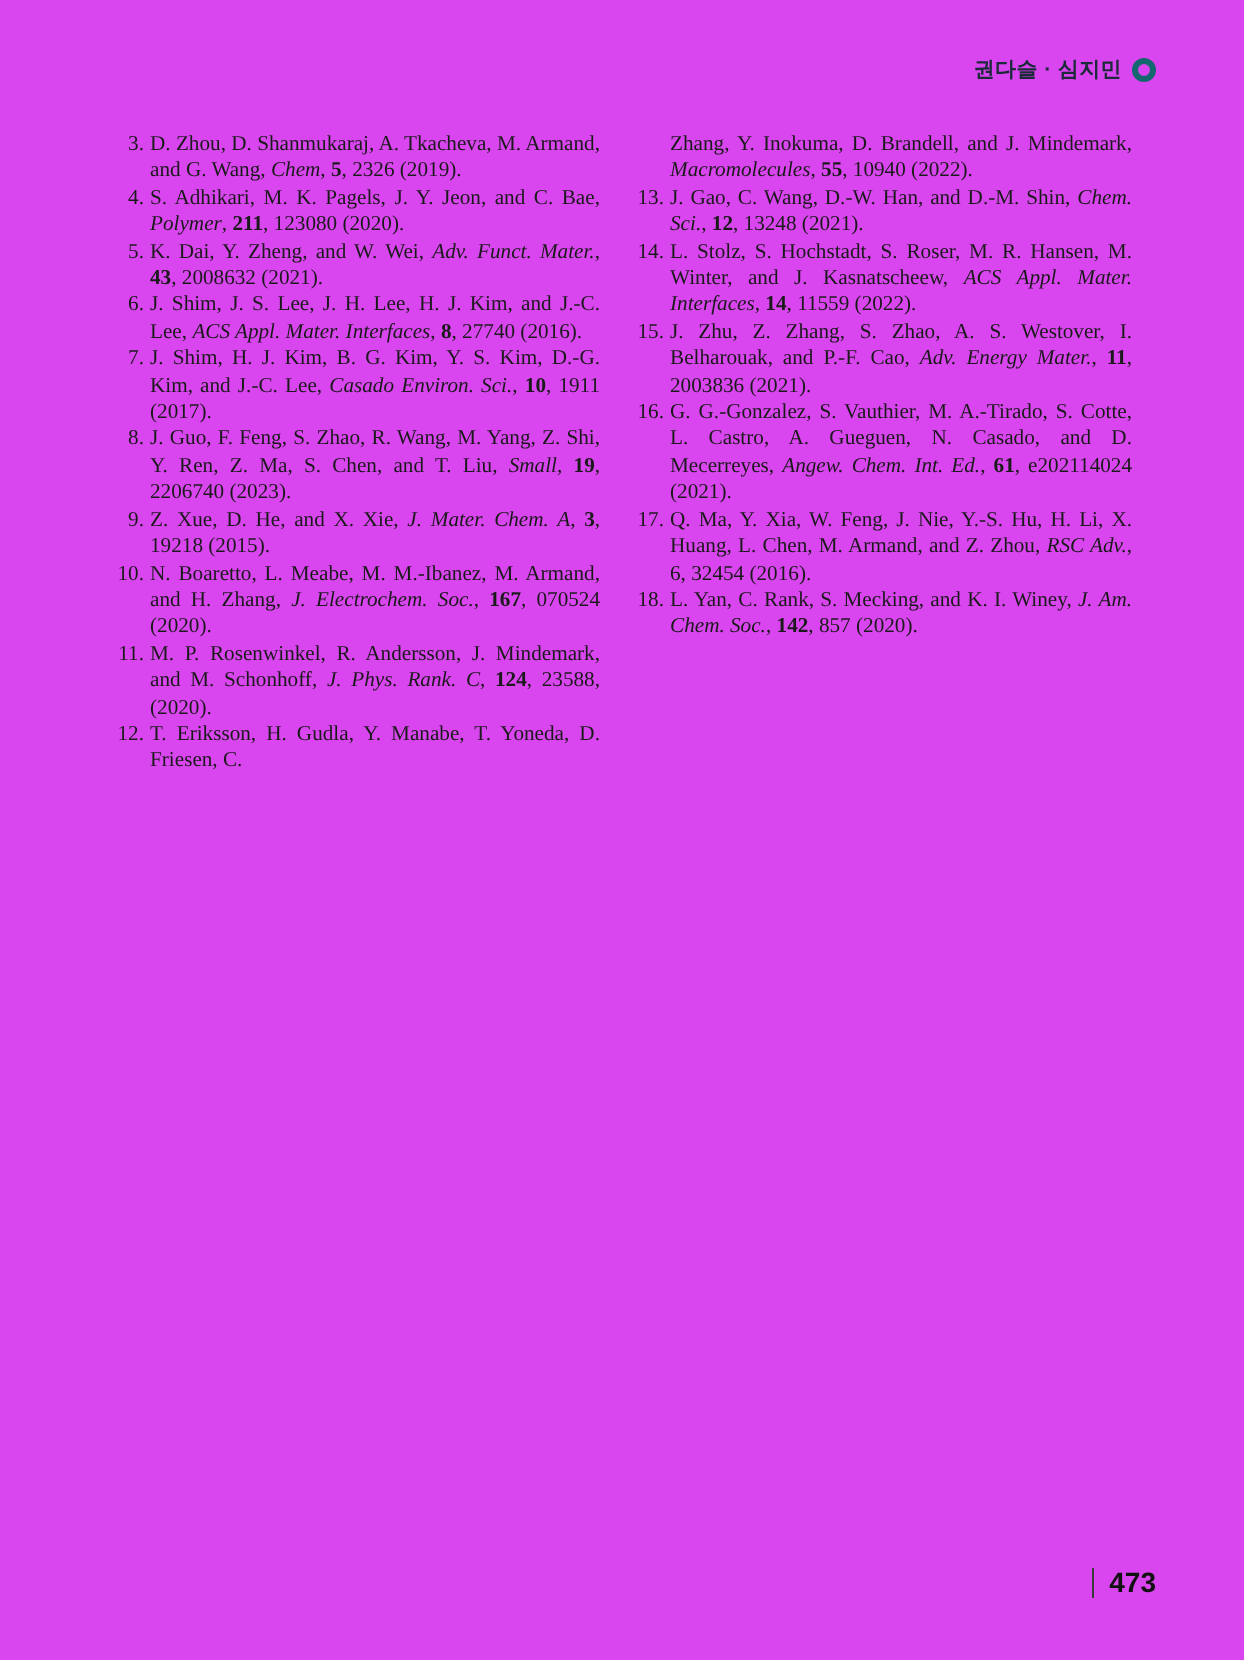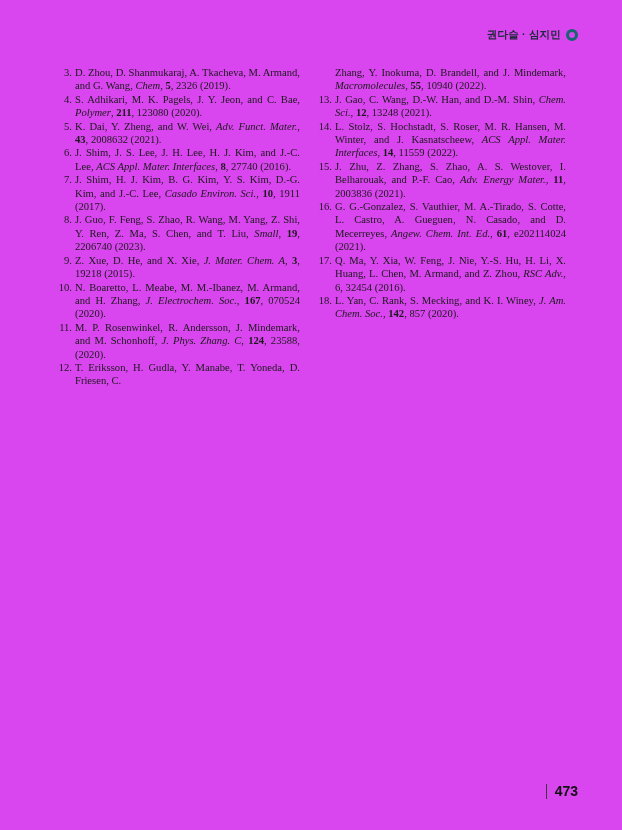--- a/index.html
+++ b/index.html
@@ -98,21 +98,21 @@
   <main>
     <ol class="refs-col refs-left">
         <li class="ref-item"><span class="ref-num">3.</span><span class="seg-n">D. Zhou, D. Shanmukaraj, A. Tkacheva, M. Armand, and G. Wang, </span><span class="seg-i">Chem</span><span class="seg-n">, </span><span class="seg-b">5</span><span class="seg-n">, 2326 (2019).</span></li>
         <li class="ref-item"><span class="ref-num">4.</span><span class="seg-n">S. Adhikari, M. K. Pagels, J. Y. Jeon, and C. Bae, </span><span class="seg-i">Polymer</span><span class="seg-n">, </span><span class="seg-b">211</span><span class="seg-n">, 123080 (2020).</span></li>
         <li class="ref-item"><span class="ref-num">5.</span><span class="seg-n">K. Dai, Y. Zheng, and W. Wei, </span><span class="seg-i">Adv. Funct. Mater.</span><span class="seg-n">, </span><span class="seg-b">43</span><span class="seg-n">, 2008632 (2021).</span></li>
         <li class="ref-item"><span class="ref-num">6.</span><span class="seg-n">J. Shim, J. S. Lee, J. H. Lee, H. J. Kim, and J.-C. Lee, </span><span class="seg-i">ACS Appl. Mater. Interfaces</span><span class="seg-n">, </span><span class="seg-b">8</span><span class="seg-n">, 27740 (2016).</span></li>
         <li class="ref-item"><span class="ref-num">7.</span><span class="seg-n">J. Shim, H. J. Kim, B. G. Kim, Y. S. Kim, D.-G. Kim, and J.-C. Lee, </span><span class="seg-i">Casado Environ. Sci.</span><span class="seg-n">, </span><span class="seg-b">10</span><span class="seg-n">, 1911 (2017).</span></li>
         <li class="ref-item"><span class="ref-num">8.</span><span class="seg-n">J. Guo, F. Feng, S. Zhao, R. Wang, M. Yang, Z. Shi, Y. Ren, Z. Ma, S. Chen, and T. Liu, </span><span class="seg-i">Small</span><span class="seg-n">, </span><span class="seg-b">19</span><span class="seg-n">, 2206740 (2023).</span></li>
         <li class="ref-item"><span class="ref-num">9.</span><span class="seg-n">Z. Xue, D. He, and X. Xie, </span><span class="seg-i">J. Mater. Chem. A</span><span class="seg-n">, </span><span class="seg-b">3</span><span class="seg-n">, 19218 (2015).</span></li>
         <li class="ref-item"><span class="ref-num">10.</span><span class="seg-n">N. Boaretto, L. Meabe, M. M.-Ibanez, M. Armand, and H. Zhang, </span><span class="seg-i">J. Electrochem. Soc.</span><span class="seg-n">, </span><span class="seg-b">167</span><span class="seg-n">, 070524 (2020).</span></li>
-        <li class="ref-item"><span class="ref-num">11.</span><span class="seg-n">M. P. Rosenwinkel, R. Andersson, J. Mindemark, and M. Schonhoff, </span><span class="seg-i">J. Phys. Zhang. C</span><span class="seg-n">, </span><span class="seg-b">124</span><span class="seg-n">, 23588, (2020).</span></li>
+        <li class="ref-item"><span class="ref-num">11.</span><span class="seg-n">M. P. Rosenwinkel, R. Andersson, J. Mindemark, and M. Schonhoff, </span><span class="seg-i">J. Phys. Rank. C</span><span class="seg-n">, </span><span class="seg-b">124</span><span class="seg-n">, 23588, (2020).</span></li>
         <li class="ref-item"><span class="ref-num">12.</span><span class="seg-n">T. Eriksson, H. Gudla, Y. Manabe, T. Yoneda, D. Friesen, C.</span></li>
       </ol>
     <ol class="refs-col refs-right">
         <li class="ref-item"><span class="seg-n">Zhang, Y. Inokuma, D. Brandell, and J. Mindemark, </span><span class="seg-i">Macromolecules</span><span class="seg-n">, </span><span class="seg-b">55</span><span class="seg-n">, 10940 (2022).</span></li>
         <li class="ref-item"><span class="ref-num">13.</span><span class="seg-n">J. Gao, C. Wang, D.-W. Han, and D.-M. Shin, </span><span class="seg-i">Chem. Sci.</span><span class="seg-n">, </span><span class="seg-b">12</span><span class="seg-n">, 13248 (2021).</span></li>
         <li class="ref-item"><span class="ref-num">14.</span><span class="seg-n">L. Stolz, S. Hochstadt, S. Roser, M. R. Hansen, M. Winter, and J. Kasnatscheew, </span><span class="seg-i">ACS Appl. Mater. Interfaces</span><span class="seg-n">, </span><span class="seg-b">14</span><span class="seg-n">, 11559 (2022).</span></li>
         <li class="ref-item"><span class="ref-num">15.</span><span class="seg-n">J. Zhu, Z. Zhang, S. Zhao, A. S. Westover, I. Belharouak, and P.-F. Cao, </span><span class="seg-i">Adv. Energy Mater.</span><span class="seg-n">, </span><span class="seg-b">11</span><span class="seg-n">, 2003836 (2021).</span></li>
         <li class="ref-item"><span class="ref-num">16.</span><span class="seg-n">G. G.-Gonzalez, S. Vauthier, M. A.-Tirado, S. Cotte, L. Castro, A. Gueguen, N. Casado, and D. Mecerreyes, </span><span class="seg-i">Angew. Chem. Int. Ed.</span><span class="seg-n">, </span><span class="seg-b">61</span><span class="seg-n">, e202114024 (2021).</span></li>
         <li class="ref-item"><span class="ref-num">17.</span><span class="seg-n">Q. Ma, Y. Xia, W. Feng, J. Nie, Y.-S. Hu, H. Li, X. Huang, L. Chen, M. Armand, and Z. Zhou, </span><span class="seg-i">RSC Adv.</span><span class="seg-n">, 6, 32454 (2016).</span></li>
         <li class="ref-item"><span class="ref-num">18.</span><span class="seg-n">L. Yan, C. Rank, S. Mecking, and K. I. Winey, </span><span class="seg-i">J. Am. Chem. Soc.</span><span class="seg-n">, </span><span class="seg-b">142</span><span class="seg-n">, 857 (2020).</span></li>

